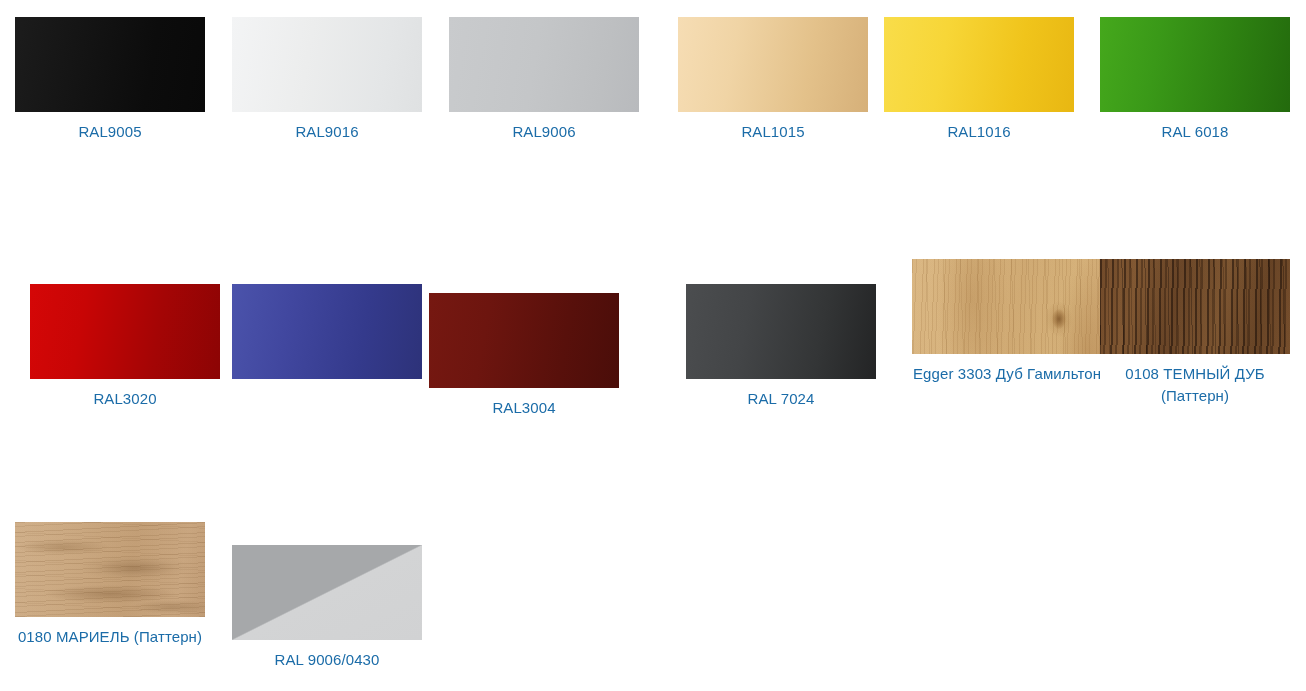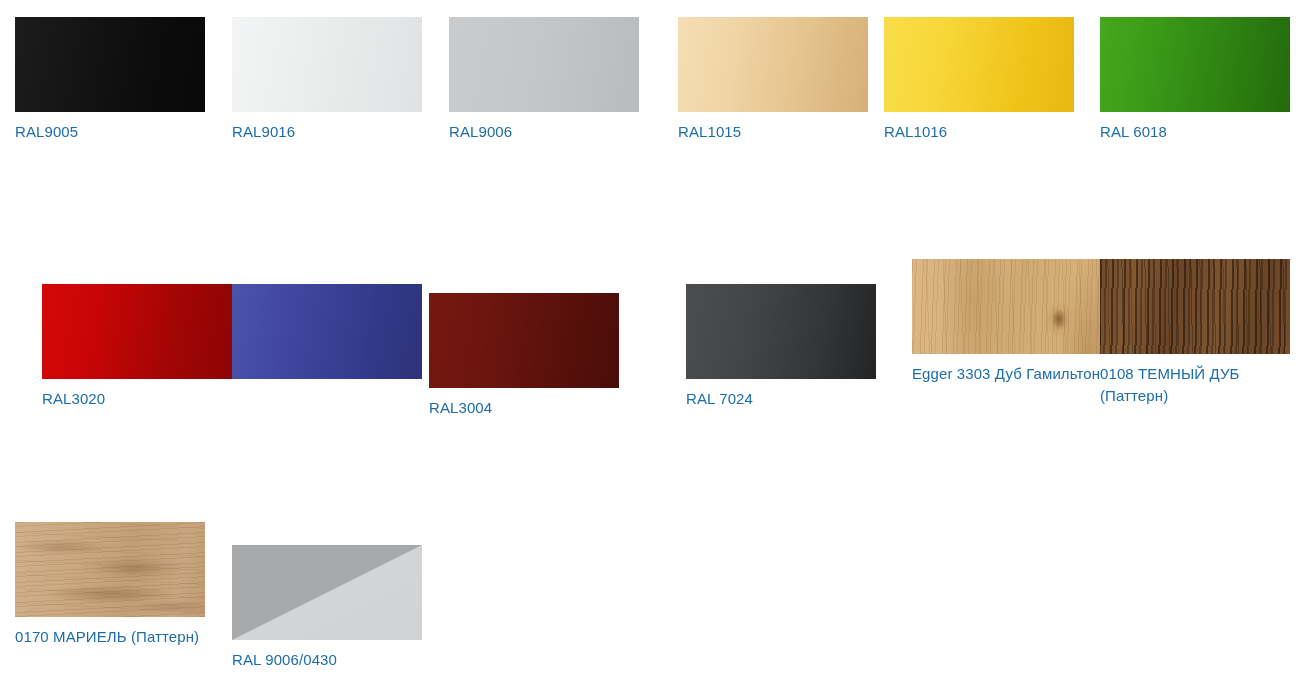--- a/index.html
+++ b/index.html
@@ -38,20 +38,21 @@
   }
 
   .swatch-chip.tall {
     height: 95px;
   }
 
   .swatch-label {
     display: block;
     width: 190px;
     margin-top: 9px;
+    text-align: center;
     font-size: 15px;
     line-height: 22px;
     color: #1b6ca8;
     letter-spacing: 0.1px;
     word-wrap: break-word;
   }
 
   
   .fx-ral9005 {
     background: linear-gradient(100deg, #1c1c1c 0%, #141414 35%, #0c0c0c 70%, #090909 100%);
@@ -197,21 +198,21 @@
   <div class="swatch-cell" style="left:884px; top:17px;">
     <span class="swatch-chip fx-ral1016"></span>
     <span class="swatch-label">RAL1016</span>
   </div>
 
   <div class="swatch-cell" style="left:1100px; top:17px;">
     <span class="swatch-chip fx-ral6018"></span>
     <span class="swatch-label">RAL 6018</span>
   </div>
 
-  <div class="swatch-cell" style="left:26px; top:284px;padding-left:16px;">
+  <div class="swatch-cell" style="left:14px; top:284px;padding-left:16px;">
     <span class="swatch-chip fx-ral3020"></span>
     <span class="swatch-label">RAL3020</span>
   </div>
 
   <div class="swatch-cell" style="left:232px; top:284px;">
     <span class="swatch-chip fx-ral5017"></span>
   </div>
 
   <div class="swatch-cell" style="left:429px; top:284px;margin-top:9px;">
     <span class="swatch-chip fx-ral3004"></span>
@@ -228,21 +229,21 @@
     <span class="swatch-label">Egger 3303 Дуб Гамильтон</span>
   </div>
 
   <div class="swatch-cell" style="left:1100px; top:259px;">
     <span class="swatch-chip tall fx-dark-oak"></span>
     <span class="swatch-label">0108 ТЕМНЫЙ ДУБ (Паттерн)</span>
   </div>
 
   <div class="swatch-cell" style="left:15px; top:522px;">
     <span class="swatch-chip tall fx-mariel"></span>
-    <span class="swatch-label">0170 МАРИЕЛЬ (Паттерн)</span>
+    <span class="swatch-label">0180 МАРИЕЛЬ (Паттерн)</span>
   </div>
 
   <div class="swatch-cell" style="left:232px; top:545px;">
     <span class="swatch-chip fx-ral9006-0430"></span>
     <span class="swatch-label">RAL 9006/0430</span>
   </div>
 
 </div>
 
 </body></html>

